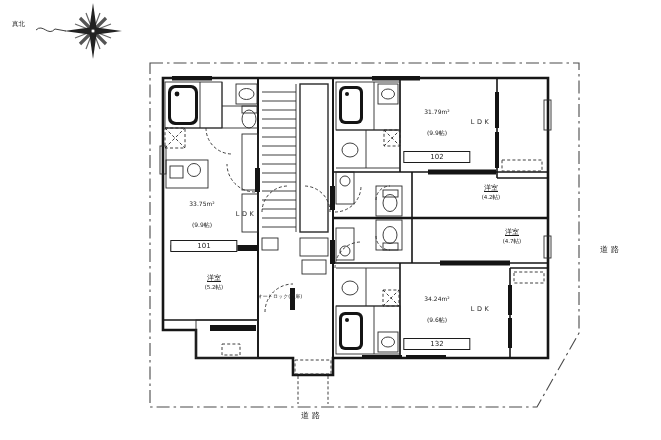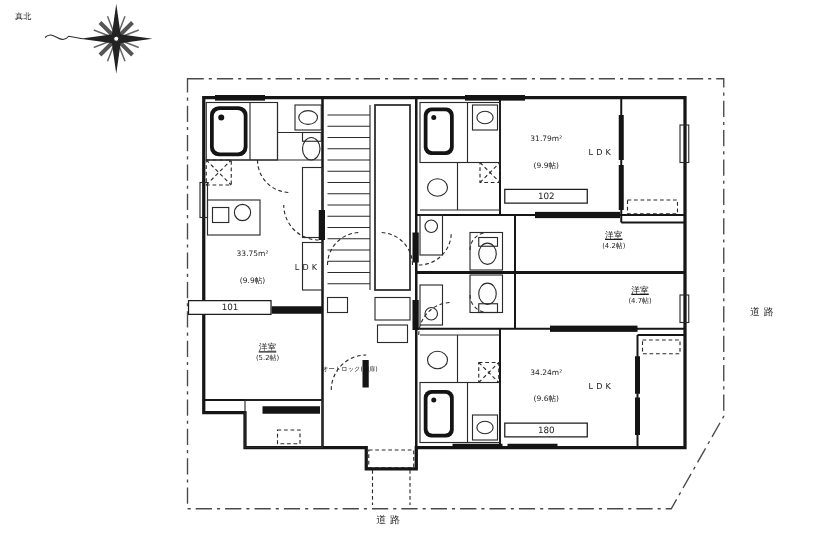--- a/index.html
+++ b/index.html
@@ -149,40 +149,40 @@
     <path class="dash" d="M335,212 A26,26 0 0 0 361,186"></path>
     <path class="dash" d="M335,268 A26,26 0 0 1 361,242"></path>
     <path class="dash" d="M376,200 A14,14 0 0 1 390,186"></path>
     <path class="dash" d="M376,236 A14,14 0 0 0 390,250"></path>
     <path class="dash" d="M265,312 A28,28 0 0 1 293,284"></path>
     <rect x="295" y="360" width="36" height="14" class="dash"></rect>
     <path class="dash" d="M298,376 V404 M328,376 V404"></path>
   </g>
 </svg>
 
-<div class="lbl f65" style="left:12px;top:10px;">真北</div>
+<div class="lbl f65" style="left:12px;top:21px;">真北</div>
 <div class="lbl f8" style="left:600px;top:246px;">道路</div>
 <div class="lbl f8 ctr" style="left:312px;top:412px;">道路</div>
 
 <div class="lbl f6 ctr" style="left:202px;top:201px;">33.75m²</div>
 <div class="lbl ldk ctr" style="left:202px;top:211px;">LDK</div>
 <div class="lbl f6 ctr" style="left:202px;top:222px;">(9.9帖)</div>
-<div class="lbl ctr" style="left:184px;top:235px;"><span class="unitbox">101</span></div>
+<div class="lbl ctr" style="left:204px;top:235px;"><span class="unitbox">101</span></div>
 <div class="lbl f7 ctr" style="left:214px;top:275px;">洋室</div>
 <div class="lbl f55 ctr" style="left:214px;top:285px;">(5.2帖)</div>
 
 <div class="lbl f6 ctr" style="left:437px;top:109px;">31.79m²</div>
 <div class="lbl ldk ctr" style="left:437px;top:119px;">LDK</div>
 <div class="lbl f6 ctr" style="left:437px;top:130px;">(9.9帖)</div>
 <div class="lbl ctr" style="left:437px;top:146px;"><span class="unitbox">102</span></div>
 <div class="lbl f7 ctr" style="left:491px;top:185px;">洋室</div>
 <div class="lbl f55 ctr" style="left:491px;top:195px;">(4.2帖)</div>
 
 <div class="lbl f7 ctr" style="left:512px;top:229px;">洋室</div>
 <div class="lbl f55 ctr" style="left:512px;top:239px;">(4.7帖)</div>
 <div class="lbl f6 ctr" style="left:437px;top:296px;">34.24m²</div>
 <div class="lbl ldk ctr" style="left:437px;top:306px;">LDK</div>
 <div class="lbl f6 ctr" style="left:437px;top:317px;">(9.6帖)</div>
-<div class="lbl ctr" style="left:437px;top:333px;"><span class="unitbox">180</span></div>
+<div class="lbl ctr" style="left:437px;top:333px;"><span class="unitbox">132</span></div>
 
 <div class="lbl f5 ctr" style="left:280px;top:294px;">オートロック(門扉)</div>
 
 </div>
 
 </body></html>

